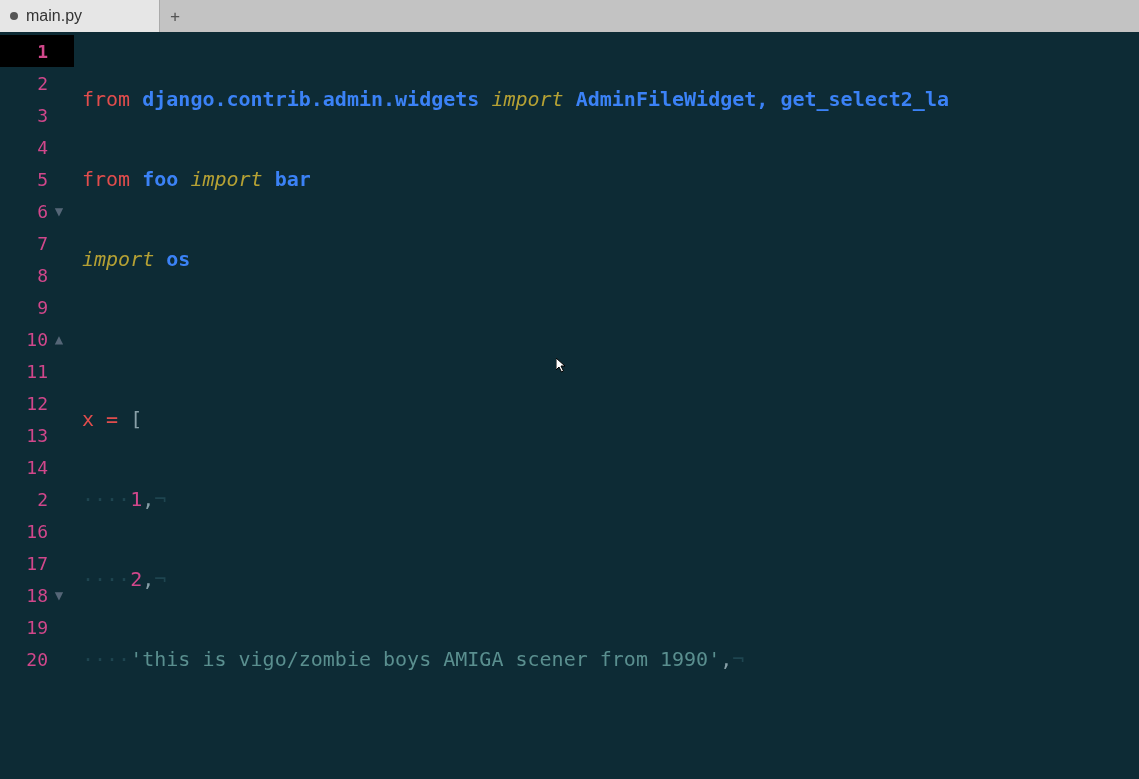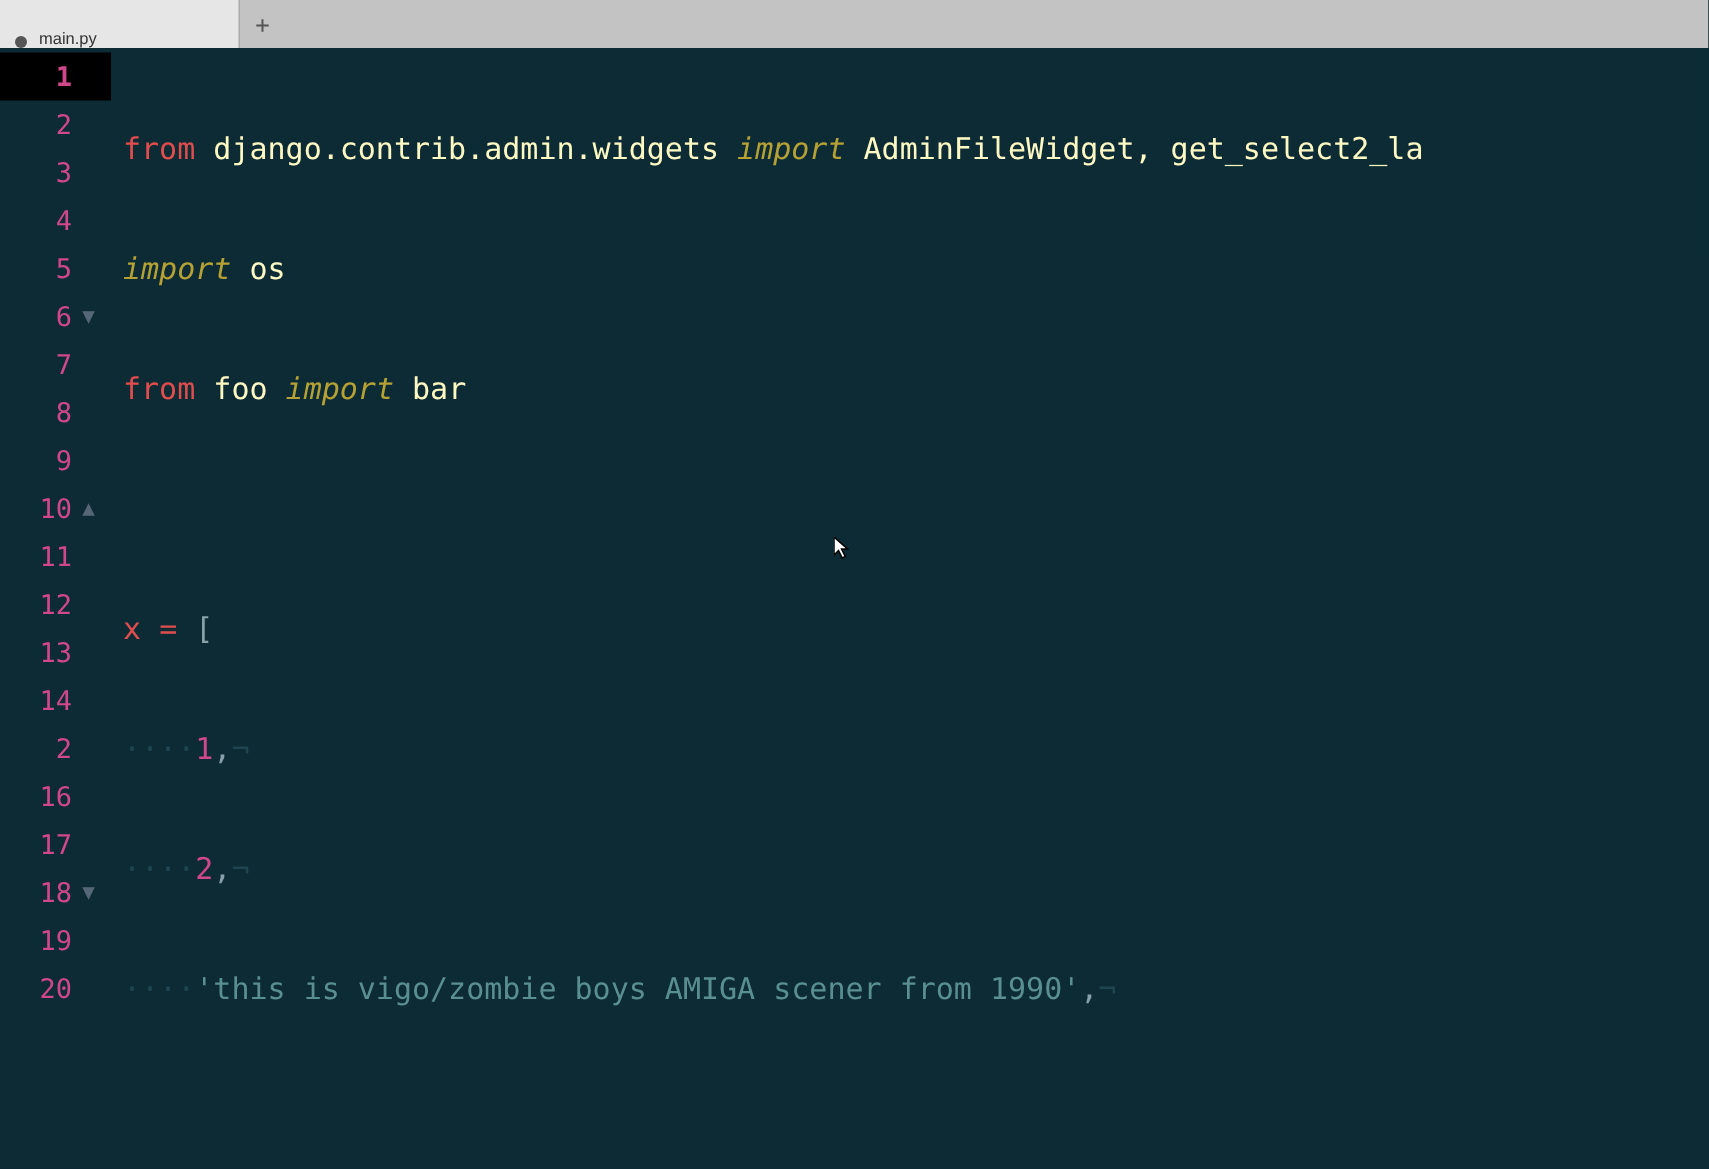--- a/index.html
+++ b/index.html
@@ -13,23 +13,23 @@
   }
   .tabbar {
     height: 32px;
     background: #c3c3c3;
     display: flex;
     align-items: stretch;
   }
   .tab {
     height: 100%;
     display: flex;
-    align-items: flex-end;
+    align-items: center;
     padding: 0 18px 0 10px;
-    font-size: 11px;
+    font-size: 16px;
     font-family: 'Helvetica Neue', Arial, sans-serif;
     color: #444;
     border-right: 1px solid #aaa;
     gap: 8px;
     min-width: 160px;
   }
   .tab.active {
     background: #e6e6e6;
     color: #333;
   }
@@ -91,21 +91,21 @@
     color: #88a0a8;
     white-space: pre;
     overflow: hidden;
   }
   .cline {
     height: 32px;
     line-height: 32px;
   }
   .kw-from   { color: #e14d4d; text-align: right; }
   .kw-import { color: #b5a134; font-style: italic; }
-  .name      { color: #fef9c3; }
+  .name      { color: #3b82f6; font-weight: bold; }
   .op        { color: #e14d4d; }
   .num       { color: #d1478b; }
   .str       { color: #5a8f8f; }
   .punct     { color: #88a0a8; }
   .var       { color: #e14d4d; }
   .ws        { color: #1e4550; }
   .cursor {
     position: absolute;
     left: 556px;
     top: 358px;
@@ -206,22 +206,22 @@
         <span class="num">19</span>
         <span class="fold hidden">▼</span>
       </div>
       <div class="gline">
         <span class="num">20</span>
         <span class="fold hidden">▼</span>
       </div>
     </div>
   <div class="code">
     <div class="cline"><span class="kw-from">from</span><span class="name"> django.contrib.admin.widgets </span><span class="kw-import">import</span><span class="name"> AdminFileWidget, get_select2_la</span></div>
+    <div class="cline"><span class="kw-from">from</span><span class="name"> foo </span><span class="kw-import">import</span><span class="name"> bar</span></div>
     <div class="cline"><span class="kw-import">import</span><span class="name"> os</span></div>
-    <div class="cline"><span class="kw-from">from</span><span class="name"> foo </span><span class="kw-import">import</span><span class="name"> bar</span></div>
     <div class="cline"></div>
     <div class="cline"><span class="var">x</span><span class="op"> = </span><span class="punct">[</span></div>
     <div class="cline"><span class="ws">····</span><span class="num">1</span><span class="punct">,</span><span class="ws">¬</span></div>
     <div class="cline"><span class="ws">····</span><span class="num">2</span><span class="punct">,</span><span class="ws">¬</span></div>
     <div class="cline"><span class="ws">····</span><span class="str">'this is vigo/zombie boys AMIGA scener from 1990'</span><span class="punct">,</span><span class="ws">¬</span></div>
     
     
     
     
     

